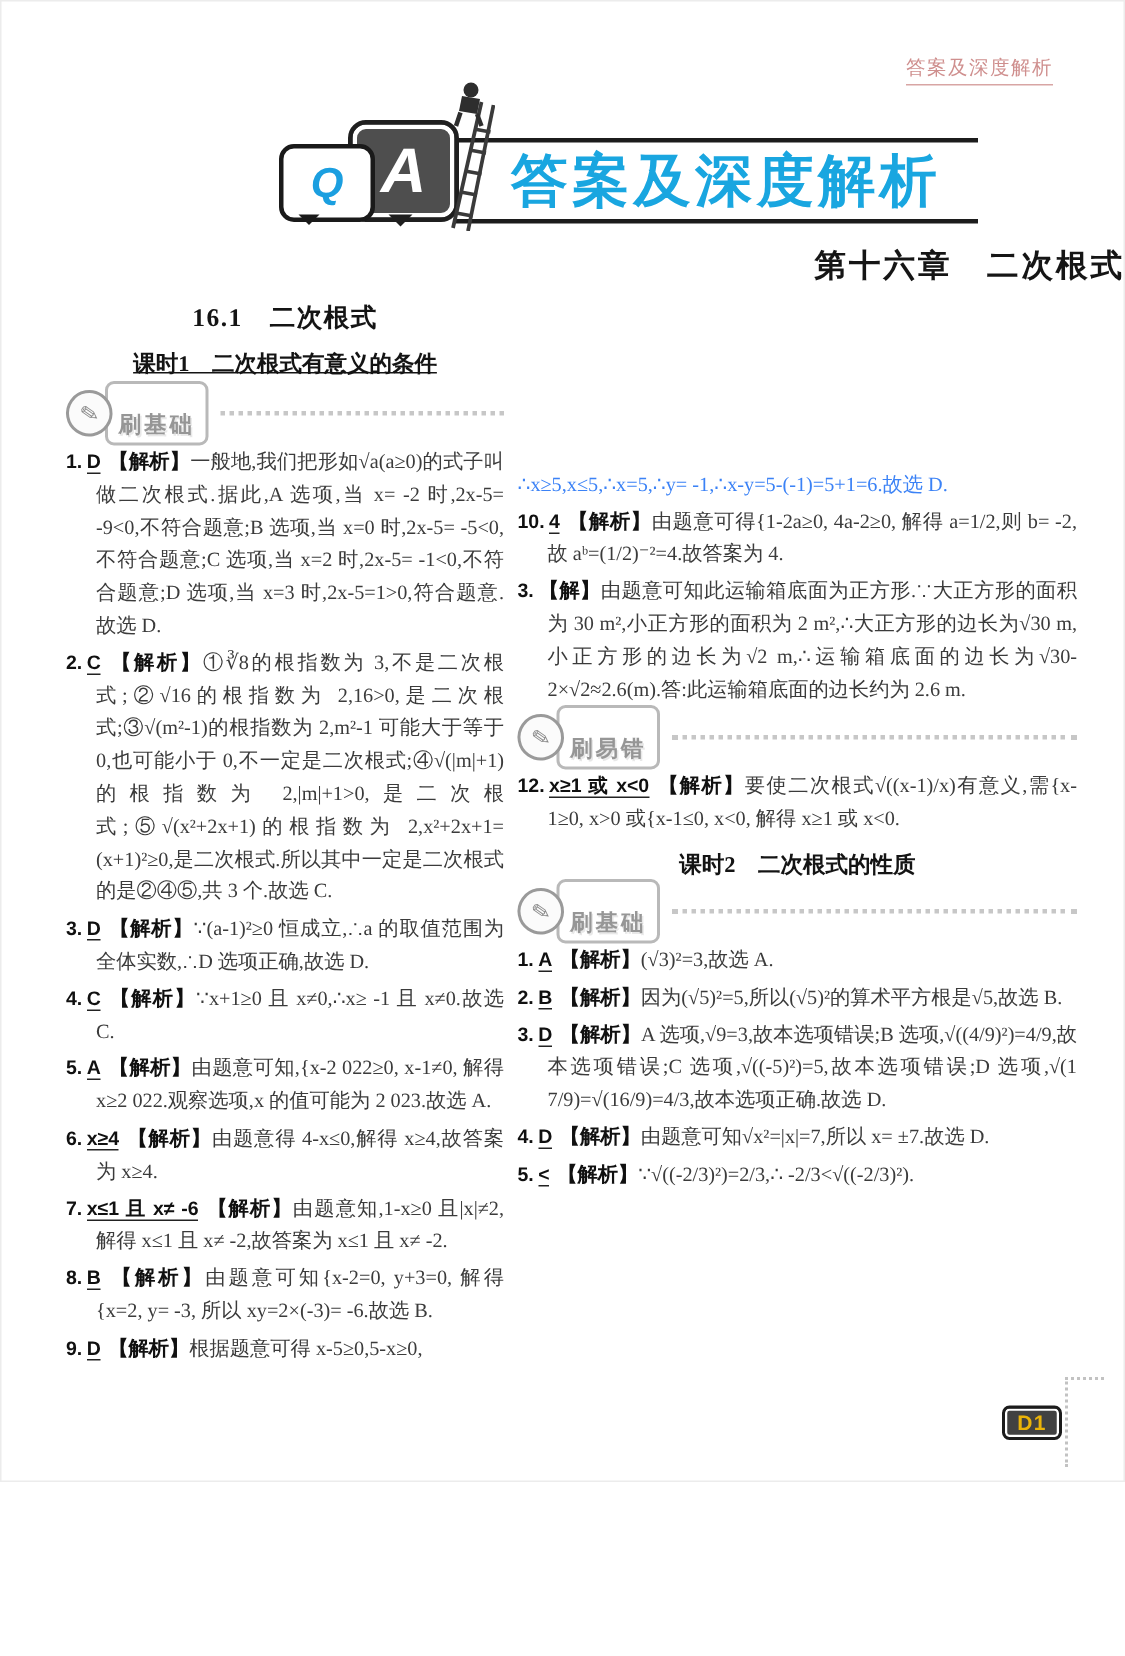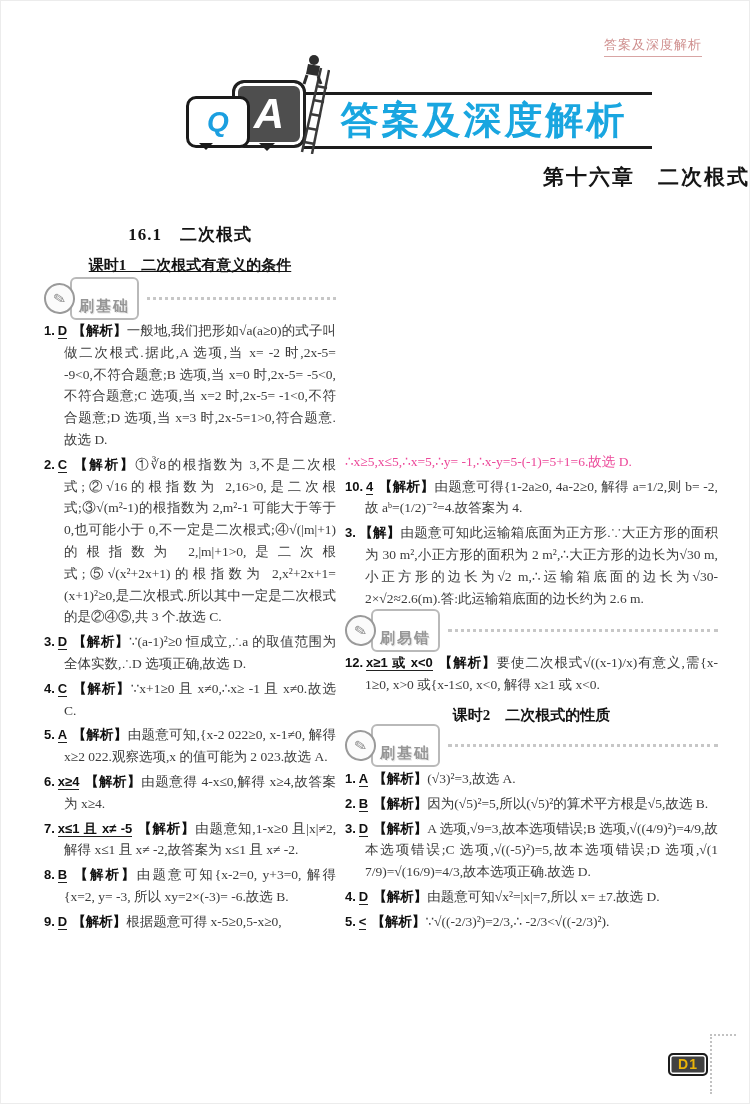--- a/index.html
+++ b/index.html
@@ -1,16 +1,16 @@
 <!DOCTYPE html>
 <html><head>
 <meta charset="utf-8">
 <style>
   html,body{margin:0;padding:0;background:#fff;}
-  .page{position:relative;width:750px;height:1104px;background:#ffffff;overflow:hidden;
+  .page{position:relative;width:750px;height:988px;background:#ffffff;overflow:hidden;
         font-family:"Liberation Serif","DejaVu Serif",serif;box-shadow:inset 0 0 0 1px #ececec;}
 
   
   .running-head{position:absolute;top:36px;right:48px;color:#cf8f8e;font-size:13px;
         letter-spacing:1px;border-bottom:1px solid #d8a5a4;padding-bottom:2px;}
 
   
   .logo{position:absolute;top:70px;left:186px;width:466px;height:82px;}
   .logo .line-top{position:absolute;left:116px;right:0;top:22px;border-top:3px solid #1c1c1c;}
   .logo .line-bot{position:absolute;left:116px;right:0;bottom:3px;border-top:3px solid #1c1c1c;}
@@ -26,42 +26,42 @@
          border-top-color:#1f1f1f;}
   .climber{position:absolute;left:108px;top:-16px;z-index:5;}
   .logo-title{position:absolute;left:134px;top:26px;right:4px;height:48px;display:flex;
          align-items:center;justify-content:center;color:#19a6e0;font-size:38px;font-weight:900;
          letter-spacing:3px;font-family:"Liberation Sans","DejaVu Sans",sans-serif;z-index:2;}
 
   .chapter{position:absolute;top:163px;left:0;right:0;text-align:right;font-size:21px;
          font-weight:bold;color:#151515;letter-spacing:2px;}
 
   
-  .content{position:absolute;top:219px;left:44px;width:674px;display:flex;align-items:flex-end;}
+  .content{position:absolute;top:196px;left:44px;width:674px;display:flex;align-items:center;}
   .col-left{width:292px;}
   .col-mid{width:92px;margin-left:4px;margin-top:12px;position:relative;flex-shrink:0;}
   .col-right{flex:1;margin-left:9px;min-width:0;}
 
   .sec-title{text-align:center;font-size:17px;font-weight:bold;color:#141414;margin:4px 0 10px;letter-spacing:1px;}
   .lesson-title{text-align:center;font-size:15px;font-weight:bold;color:#141414;margin:0 0 8px;text-decoration:underline;}
   .lesson2-title{text-align:center;font-size:15px;font-weight:bold;color:#141414;margin:10px 0 4px;}
 
   .badge-row{display:flex;align-items:center;margin:6px 0 7px;height:30px;}
   .badge-ic{width:27px;height:27px;border-radius:50%;border:2px solid #9a9a9a;background:#fbfbfb;
         display:flex;align-items:center;justify-content:center;color:#8a8a8a;font-size:15px;
         position:relative;z-index:2;flex-shrink:0;font-family:"DejaVu Sans",sans-serif;
         transform:rotate(-10deg);}
   .badge-label{border:2px solid #b9b9b9;border-radius:6px;background:#fff;padding:18px 7px 2px;
         font-size:15px;font-weight:900;color:#969696;letter-spacing:2px;margin-left:-5px;z-index:1;
         text-shadow:1px 1px 0 #e8e8e8;font-family:"Liberation Sans","DejaVu Sans",sans-serif;}
   .dots{flex:1;margin-left:8px;border-top:3.5px dotted #c7c7c7;height:0;align-self:center;}
 
   .problem{font-size:13.5px;line-height:21.8px;color:#3b3b3b;text-align:justify;
         text-indent:-20px;padding-left:20px;margin-bottom:3px;}
-  .cont{font-size:13.5px;line-height:21.8px;color:#ec4899;text-align:justify;margin-bottom:3px;}
+  .cont{font-size:13.5px;line-height:21.8px;color:#3b82f6;text-align:justify;margin-bottom:3px;}
   .pnum{font-weight:bold;color:#101010;margin-right:3px;
         font-family:"Liberation Sans","DejaVu Sans",sans-serif;font-size:13px;}
   .pans{font-weight:bold;color:#101010;border-bottom:1.5px solid #222;margin-right:5px;
         font-family:"Liberation Sans","DejaVu Sans",sans-serif;font-size:13px;}
   .pans:empty{display:none;}
   .ptag{font-weight:bold;color:#101010;}
 
   
   .note-strip{background:#cfe8f7;padding:10px 7px 14px;min-height:620px;position:relative;}
   .note-title{color:#e2443b;font-weight:bold;font-style:italic;text-align:center;font-size:13.5px;
@@ -143,21 +143,21 @@
       <div class="problem">
         <span class="pnum">4.</span><span class="pans">C</span><span class="ptag">【解析】</span><span class="ptext">∵x+1≥0 且 x≠0,∴x≥ -1 且 x≠0.故选 C.</span>
       </div>
       <div class="problem">
         <span class="pnum">5.</span><span class="pans">A</span><span class="ptag">【解析】</span><span class="ptext">由题意可知,{x-2 022≥0, x-1≠0, 解得 x≥2 022.观察选项,x 的值可能为 2 023.故选 A.</span>
       </div>
       <div class="problem">
         <span class="pnum">6.</span><span class="pans">x≥4</span><span class="ptag">【解析】</span><span class="ptext">由题意得 4-x≤0,解得 x≥4,故答案为 x≥4.</span>
       </div>
       <div class="problem">
-        <span class="pnum">7.</span><span class="pans">x≤1 且 x≠ -5</span><span class="ptag">【解析】</span><span class="ptext">由题意知,1-x≥0 且|x|≠2,解得 x≤1 且 x≠ -2,故答案为 x≤1 且 x≠ -2.</span>
+        <span class="pnum">7.</span><span class="pans">x≤1 且 x≠ -6</span><span class="ptag">【解析】</span><span class="ptext">由题意知,1-x≥0 且|x|≠2,解得 x≤1 且 x≠ -2,故答案为 x≤1 且 x≠ -2.</span>
       </div>
       <div class="problem">
         <span class="pnum">8.</span><span class="pans">B</span><span class="ptag">【解析】</span><span class="ptext">由题意可知{x-2=0, y+3=0, 解得{x=2, y= -3, 所以 xy=2×(-3)= -6.故选 B.</span>
       </div>
       <div class="problem">
         <span class="pnum">9.</span><span class="pans">D</span><span class="ptag">【解析】</span><span class="ptext">根据题意可得 x-5≥0,5-x≥0,</span>
       </div>
     </div>
 
 

